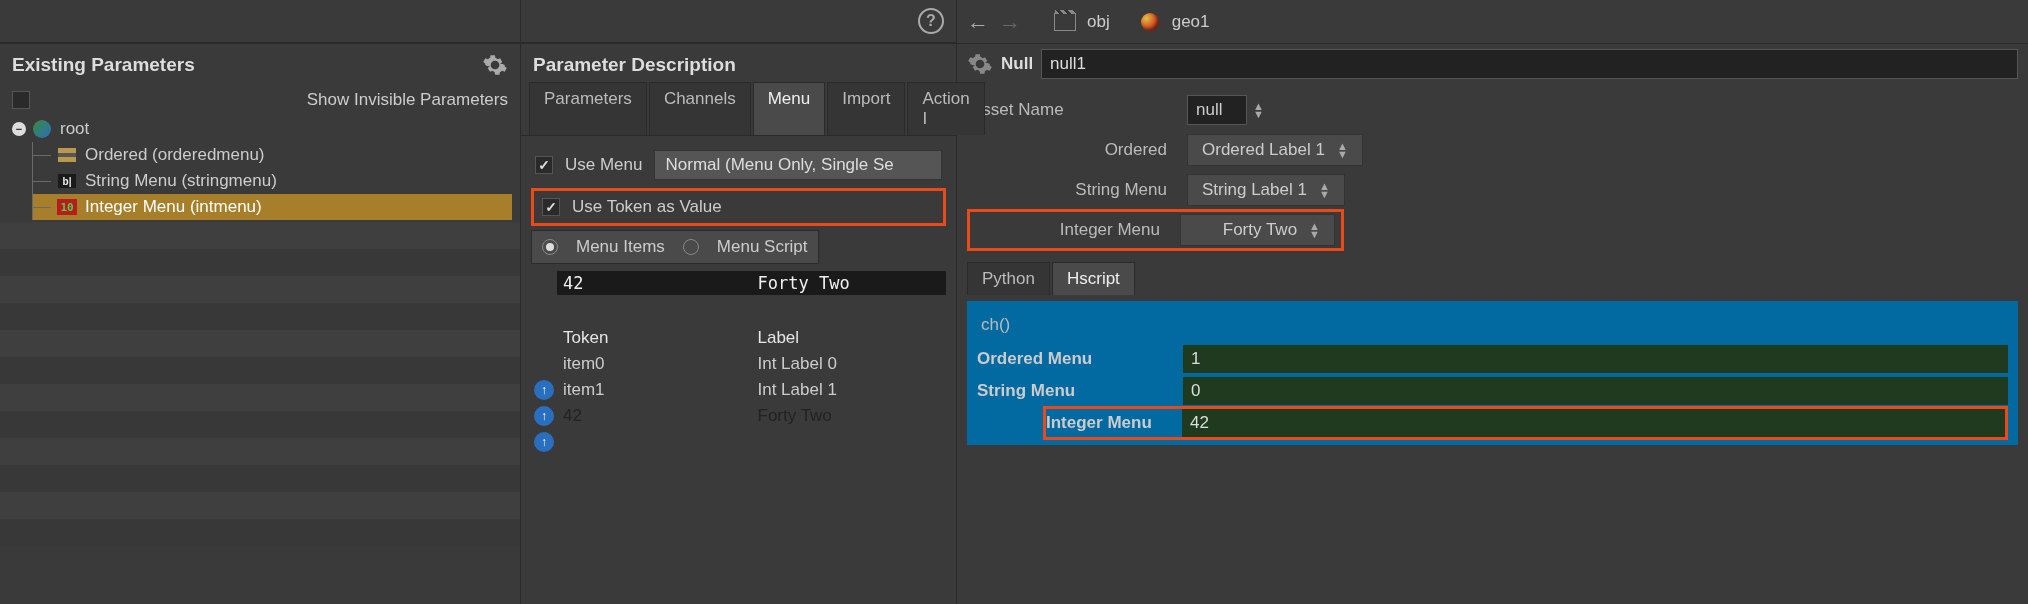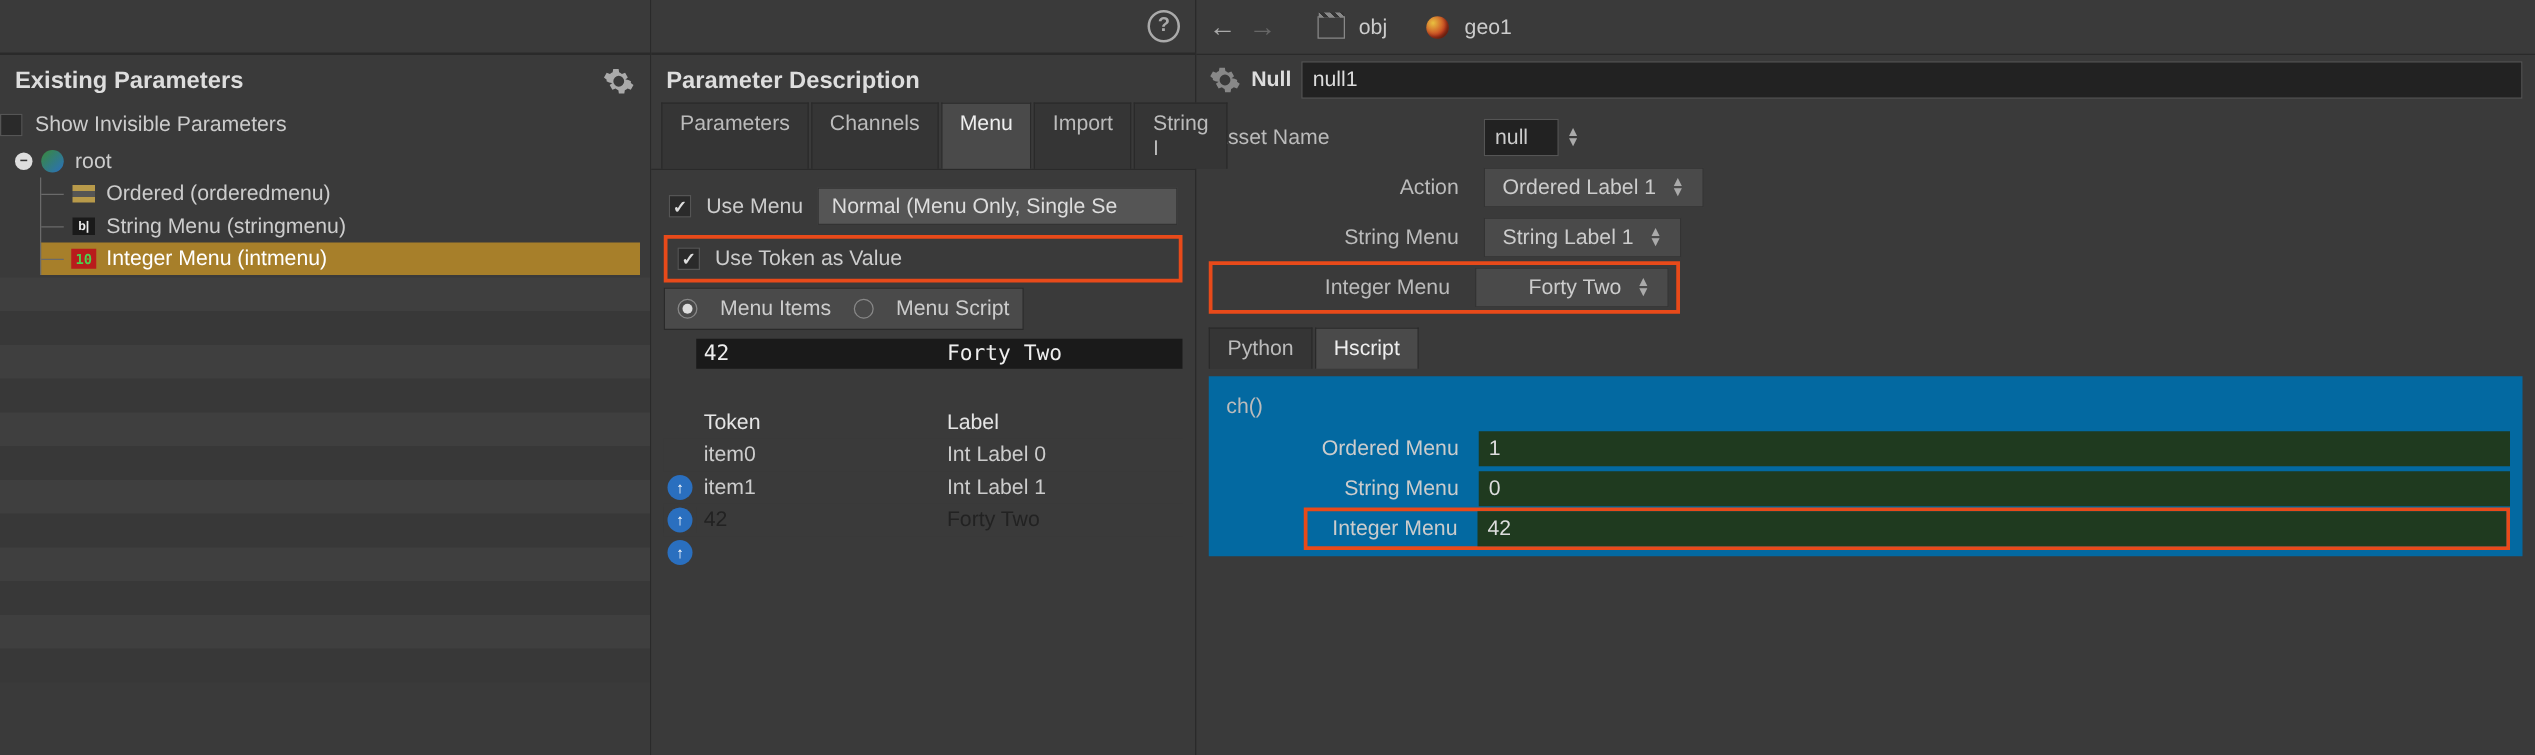--- a/index.html
+++ b/index.html
@@ -12,21 +12,21 @@
 .topbar { height: 44px; border-bottom: 2px solid #2a2a2a; position: relative; }
 .help-icon { position: absolute; right: 12px; top: 8px; width: 26px; height: 26px; border: 2px solid #aaa; border-radius: 50%; display: flex; align-items: center; justify-content: center; color: #aaa; font-weight: bold; font-size: 16px; }
 
 
 .section-header { display: flex; align-items: center; justify-content: space-between; padding: 8px 12px; }
 .section-header h3 { font-weight: bold; font-size: 19px; color: #ddd; }
 .gear-icon { width: 26px; height: 26px; color: #aaa; }
 .gear-icon svg { width: 100%; height: 100%; }
 
 
-.check-row { display: flex; align-items: center; padding: 4px 0; gap: 10px; }
+.check-row { display: flex; align-items: center; padding: 4px 12px; gap: 10px; justify-content: space-between; }
 .checkbox { width: 18px; height: 18px; background: #2a2a2a; border: 1px solid #555; display: inline-flex; align-items: center; justify-content: center; }
 .checkbox.checked::after { content: "✓"; color: #ddd; font-size: 14px; font-weight: bold; }
 
 
 .tree { padding: 2px 8px; }
 .tree-row { display: flex; align-items: center; height: 26px; padding-left: 4px; }
 .tree-row .toggle { width: 14px; height: 14px; border-radius: 50%; background: #ddd; color: #333; font-size: 11px; display: flex; align-items: center; justify-content: center; margin-right: 6px; font-weight: bold; }
 .tree-row .icon-box { width: 20px; height: 18px; margin-right: 8px; display: flex; align-items: center; justify-content: center; }
 .globe { width: 18px; height: 18px; border-radius: 50%; background: linear-gradient(135deg,#3a8a3a,#2a6fbf); }
 .ord-icon { width:18px; height:14px; background: linear-gradient(#b89a4a 0 33%,#555 33% 66%,#b89a4a 66%); }
@@ -88,21 +88,21 @@
 .param-row .pval { background:#222; border:1px solid #555; padding:4px 8px; min-width:60px; }
 .param-row .pdrop { background:#4a4a4a; border:1px solid #333; padding:5px 14px; min-width:155px; display:flex; align-items:center; justify-content:flex-end; gap:12px; }
 .sort-arrows { color:#aaa; font-size:11px; line-height:8px; display:flex; flex-direction:column; }
 .param-row.hlrow .hlwrap { border:3px solid #e84a1a; padding:2px 6px; display:flex; align-items:center; }
 .param-row.hlrow .hlwrap .plabel { width: 204px; }
 
 .script-tabs { display:flex; gap:2px; padding:6px 10px 0; }
 .script-body { margin:6px 10px; background:#0369a1; padding:6px 10px; }
 .ch-row { padding:8px 4px; color:#bbb; }
 .result-row { display:flex; height:32px; align-items:center; }
-.result-row .rlabel { width:206px; text-align:right; padding-right:16px; }
+.result-row .rlabel { width:206px; padding-right:16px;font-weight:bold; }
 .result-row .rval { flex:1; background:#1f3a1f; padding:4px 8px; color:#ddd; }
 .result-row.hl .hlbox { border:3px solid #e84a1a; display:flex; flex:1; align-items:center; }
 .result-row.hl .rlabel { width:136px; }
 
 .mono { font-family: "Consolas", "Courier New", monospace; }
 </style>
 </head>
 <body>
 
 <div class="panel-left">
@@ -169,21 +169,21 @@
     <span class="help-icon">?</span>
   </div>
   <div class="mid-header">
     <h3>Parameter Description</h3>
   </div>
   <div class="tabs">
     <div class="tab">Parameters</div>
     <div class="tab">Channels</div>
     <div class="tab active">Menu</div>
     <div class="tab">Import</div>
-    <div class="tab">String I</div>
+    <div class="tab">Action I</div>
   </div>
   <div class="mid-body">
     <div class="form-row">
       <span class="checkbox checked"></span>
       <span>Use Menu</span>
       <div class="dropdown-wide">Normal (Menu Only, Single Se</div>
     </div>
     <div class="highlight-box">
       <div class="form-row" style="padding:2px 2px;">
         <span class="checkbox checked"></span>
@@ -266,21 +266,21 @@
   <div class="param-grid">
     <div class="param-row">
       <div class="plabel" style="width:220px; text-align:left; padding-left:4px;">Asset Name</div>
       <div class="pval">null</div>
       <span class="sort-arrows" style="margin-left:6px;">
           <span>▲</span>
           <span>▼</span>
         </span>
     </div>
     <div class="param-row">
-      <div class="plabel">Action</div>
+      <div class="plabel">Ordered</div>
       <div class="pdrop">
         <span>Ordered Label 1</span>
         <span class="sort-arrows">
             <span>▲</span>
             <span>▼</span>
           </span>
       </div>
     </div>
     <div class="param-row">
       <div class="plabel">String Menu</div>

